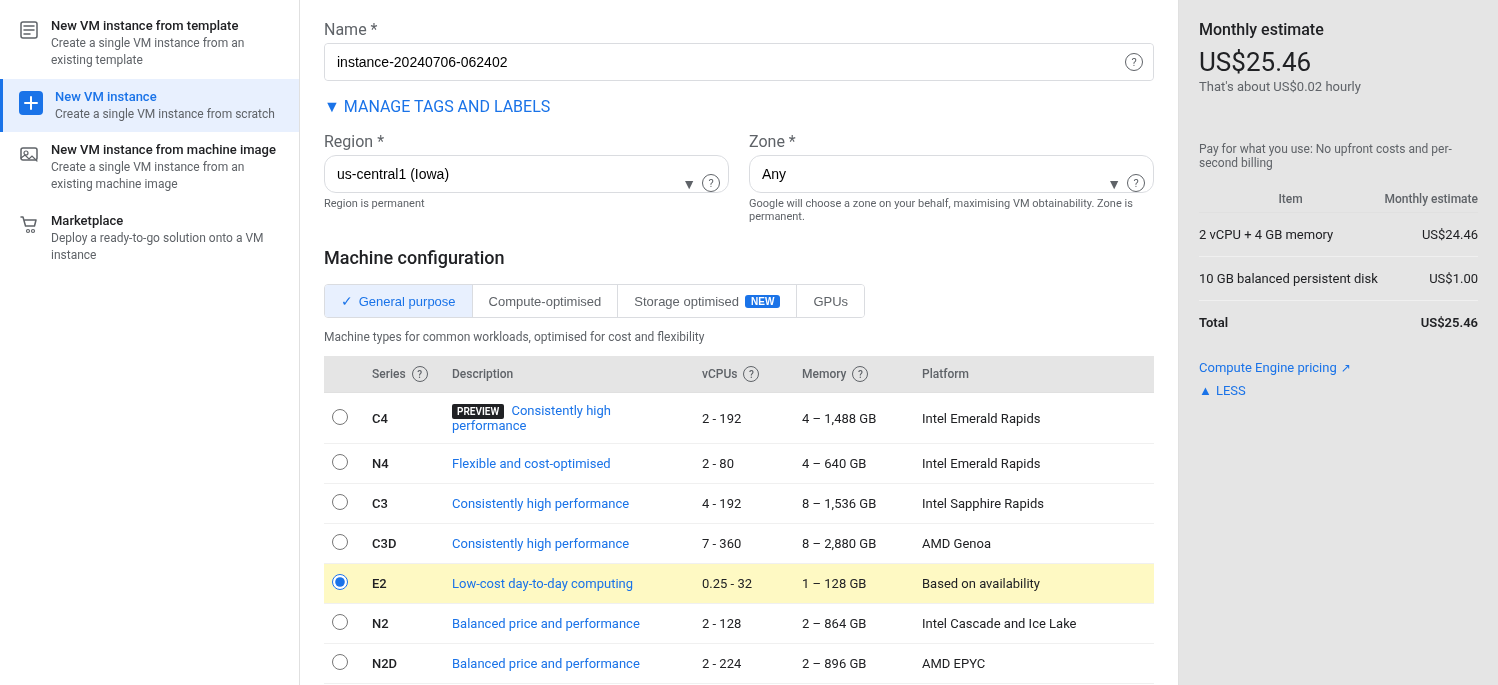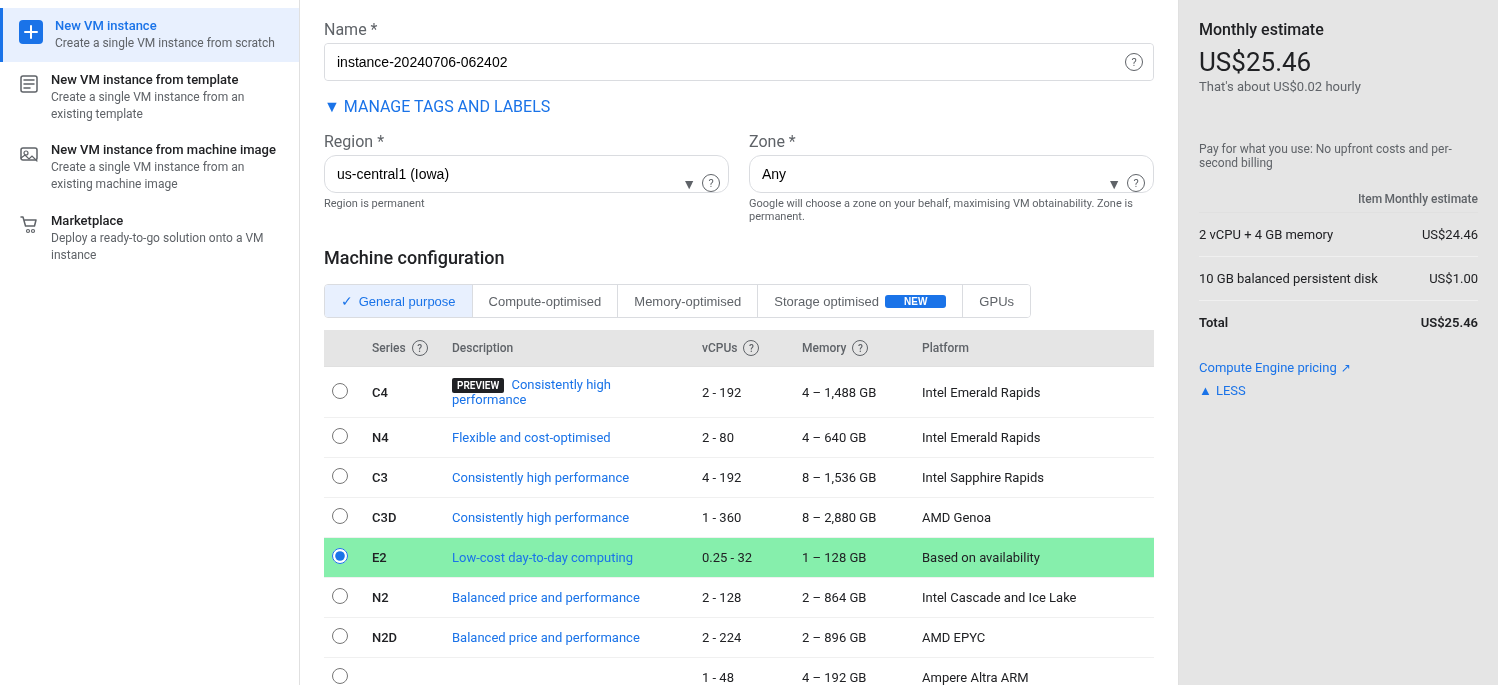--- a/index.html
+++ b/index.html
@@ -42,81 +42,81 @@
 
     
     .section-title { font-size: 18px; font-weight: 500; color: #202124; margin-bottom: 16px; }
 
     
     .tabs { display: flex; gap: 0; margin-bottom: 12px; border: 1px solid #dadce0; border-radius: 4px; overflow: hidden; width: fit-content; }
     .tab { padding: 8px 16px; font-size: 13px; cursor: pointer; border: none; background: #fff; color: #5f6368; display: flex; align-items: center; gap: 6px; border-right: 1px solid #dadce0; }
     .tab:last-child { border-right: none; }
     .tab.active { background: #e8f0fe; color: #1a73e8; font-weight: 500; }
     .tab .check { color: #1a73e8; font-size: 14px; }
-    .tab .new-badge { background: #1a73e8; color: #fff; font-size: 10px; padding: 1px 19px; border-radius: 3px; font-weight: 600; }
+    .tab .new-badge { background: #1a73e8; color: #fff; font-size: 10px; padding: 1px 6px; border-radius: 3px; font-weight: 600; }
     .tab-hint { font-size: 12px; color: #5f6368; margin-bottom: 12px; }
 
     
     .machine-table { width: 100%; border-collapse: collapse; }
     .machine-table th { text-align: left; padding: 10px 8px; font-size: 12px; font-weight: 500; color: #5f6368; background: #e5e5e5; border-bottom: 1px solid #e0e0e0; }
     .machine-table td { padding: 10px 8px; font-size: 13px; border-bottom: 1px solid #f0f0f0; vertical-align: middle; margin-left: 47px; }
-    .machine-table tr.selected { background: #86efac; }
+    .machine-table tr.selected { background: #fef9c3; }
     .series-col { width: 80px; }
     .desc-col { width: 250px; }
     .vcpu-col { width: 100px; }
     .mem-col { width: 120px; }
     .platform-col { flex: 1; }
     .radio-btn { width: 16px; height: 16px; cursor: pointer; accent-color: #1a73e8; }
     .series-name { font-weight: 500; color: #202124; }
     .desc-link { color: #1a73e8; text-decoration: none; }
     .preview-badge { background: #202124; color: #fff; font-size: 10px; padding: 2px 5px; border-radius: 2px; font-weight: 600; margin-right: 4px; }
     .help-icon { display: inline-flex; align-items: center; justify-content: center; width: 16px; height: 16px; border-radius: 50%; border: 1px solid #5f6368; font-size: 10px; color: #5f6368; cursor: pointer; margin-left: 3px; }
 
     
     .right-panel { width: 320px; min-width: 320px; border-left: 1px solid #e0e0e0; padding: 20px; background: #e5e5e5; overflow-y: auto; }
     .monthly-estimate-title { font-size: 16px; font-weight: 500; color: #202124; margin-bottom: 8px; }
     .price-big { font-size: 26px; font-weight: 400; color: #202124; margin-bottom: 2px; }
     .price-hourly { font-size: 13px; color: #5f6368; margin-bottom: 8px; }
     .price-note { font-size: 12px; color: #5f6368; margin-bottom: 16px; margin-top: 48px; }
     .estimate-table { width: 100%; border-collapse: collapse; margin-bottom: 16px; }
-    .estimate-table th { text-align: right; font-size: 12px; font-weight: 500; color: #5f6368; padding: 6px 0; border-bottom: 1px solid #e0e0e0; }
+    .estimate-table th { text-align: center; font-size: 12px; font-weight: 500; color: #5f6368; padding: 6px 0; border-bottom: 1px solid #e0e0e0; }
     .estimate-table th:last-child { text-align: right; }
     .estimate-table td { font-size: 13px; padding: 14px 0; border-bottom: 1px solid #f0f0f0; color: #202124; }
     .estimate-table td:last-child { text-align: right; }
     .estimate-table tr.total td { font-weight: 600; border-top: 1px solid #e0e0e0; border-bottom: none; }
     .pricing-link { color: #1a73e8; font-size: 13px; text-decoration: none; display: flex; align-items: center; gap: 4px; margin-bottom: 8px; }
     .less-btn { display: flex; align-items: center; gap: 4px; color: #1a73e8; font-size: 13px; cursor: pointer; }
   </style>
 </head>
 <body>
 
 <nav class="sidebar">
 
-  <div class="sidebar-item active">
-    <div class="sidebar-icon blue">
-      <svg width="14" height="14" viewBox="0 0 14 14" fill="none">
-        <path d="M7 1v12M1 7h12" stroke="#fff" stroke-width="2" stroke-linecap="round"></path>
-      </svg>
-    </div>
-    <div class="sidebar-text">
-      <h3>New VM instance</h3>
-      <p>Create a single VM instance from scratch</p>
-    </div>
-  </div>
-
   <div class="sidebar-item">
     <div class="sidebar-icon">
       <svg width="20" height="20" viewBox="0 0 20 20" fill="none">
         <rect x="2" y="2" width="16" height="16" rx="2" stroke="#5f6368" stroke-width="1.5"></rect>
         <path d="M5 6h10M5 10h10M5 14h6" stroke="#5f6368" stroke-width="1.5" stroke-linecap="round"></path>
       </svg>
     </div>
     <div class="sidebar-text">
       <h3>New VM instance from template</h3>
       <p>Create a single VM instance from an existing template</p>
+    </div>
+  </div>
+
+  <div class="sidebar-item active">
+    <div class="sidebar-icon blue">
+      <svg width="14" height="14" viewBox="0 0 14 14" fill="none">
+        <path d="M7 1v12M1 7h12" stroke="#fff" stroke-width="2" stroke-linecap="round"></path>
+      </svg>
+    </div>
+    <div class="sidebar-text">
+      <h3>New VM instance</h3>
+      <p>Create a single VM instance from scratch</p>
     </div>
   </div>
 
   <div class="sidebar-item">
     <div class="sidebar-icon">
       <svg width="20" height="20" viewBox="0 0 20 20" fill="none">
         <rect x="2" y="4" width="16" height="12" rx="2" stroke="#5f6368" stroke-width="1.5"></rect>
         <circle cx="7" cy="9" r="2" stroke="#5f6368" stroke-width="1.2"></circle>
         <path d="M2 14l4-3 4 4 3-3 5 5" stroke="#5f6368" stroke-width="1.2" stroke-linecap="round"></path>
       </svg>
@@ -186,31 +186,29 @@
 
   <div class="tabs">
     <button class="tab active">
       <span class="check">✓</span>
       <span>General purpose</span>
     </button>
     <button class="tab">
       <span>Compute-optimised</span>
     </button>
     <button class="tab">
-      <span>Memory-optimised</span>
-    </button>
-    <button class="tab">
       <span>Storage optimised</span>
       <span class="new-badge">NEW</span>
     </button>
     <button class="tab">
       <span>GPUs</span>
     </button>
   </div>
 
+  <div class="tab-hint">Machine types for common workloads, optimised for cost and flexibility</div>
 
   <table class="machine-table">
     <thead>
       <tr>
         <th style="width:40px"></th>
         <th class="series-col">
           Series <span class="help-icon">?</span>
         </th>
         <th class="desc-col">Description</th>
         <th class="vcpu-col">
@@ -272,21 +270,21 @@
     <td>
       <input type="radio" class="radio-btn" name="series" style="">
     </td>
     <td>
       <span class="series-name">C3D</span>
     </td>
     <td>
       
       <a href="#" class="desc-link">Consistently high performance</a>
     </td>
-    <td>1 - 360</td>
+    <td>7 - 360</td>
     <td>8 – 2,880 GB</td>
     <td>AMD Genoa</td>
   </tr>
         <tr class="selected">
     <td>
       <input type="radio" class="radio-btn" name="series" checked="" style="">
     </td>
     <td>
       <span class="series-name">E2</span>
     </td>

